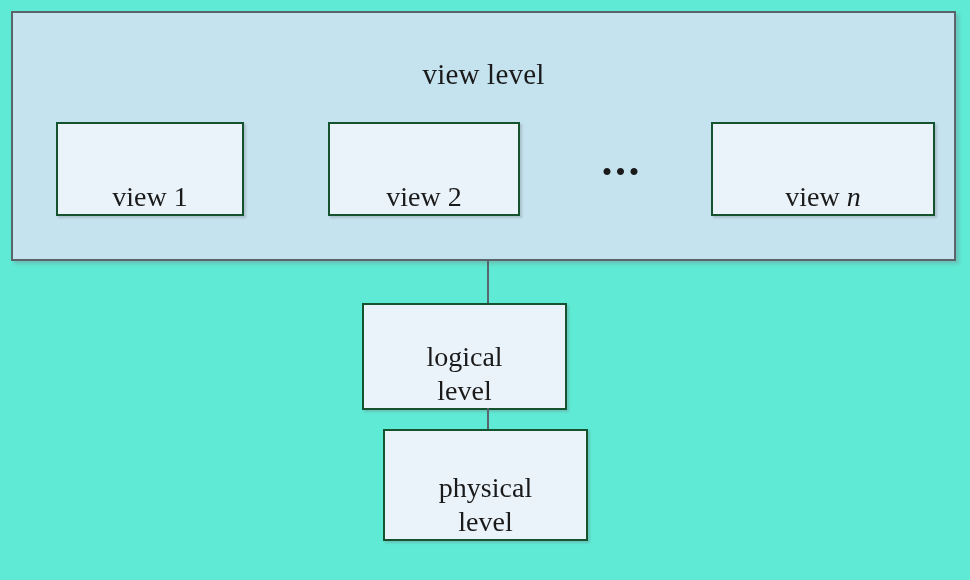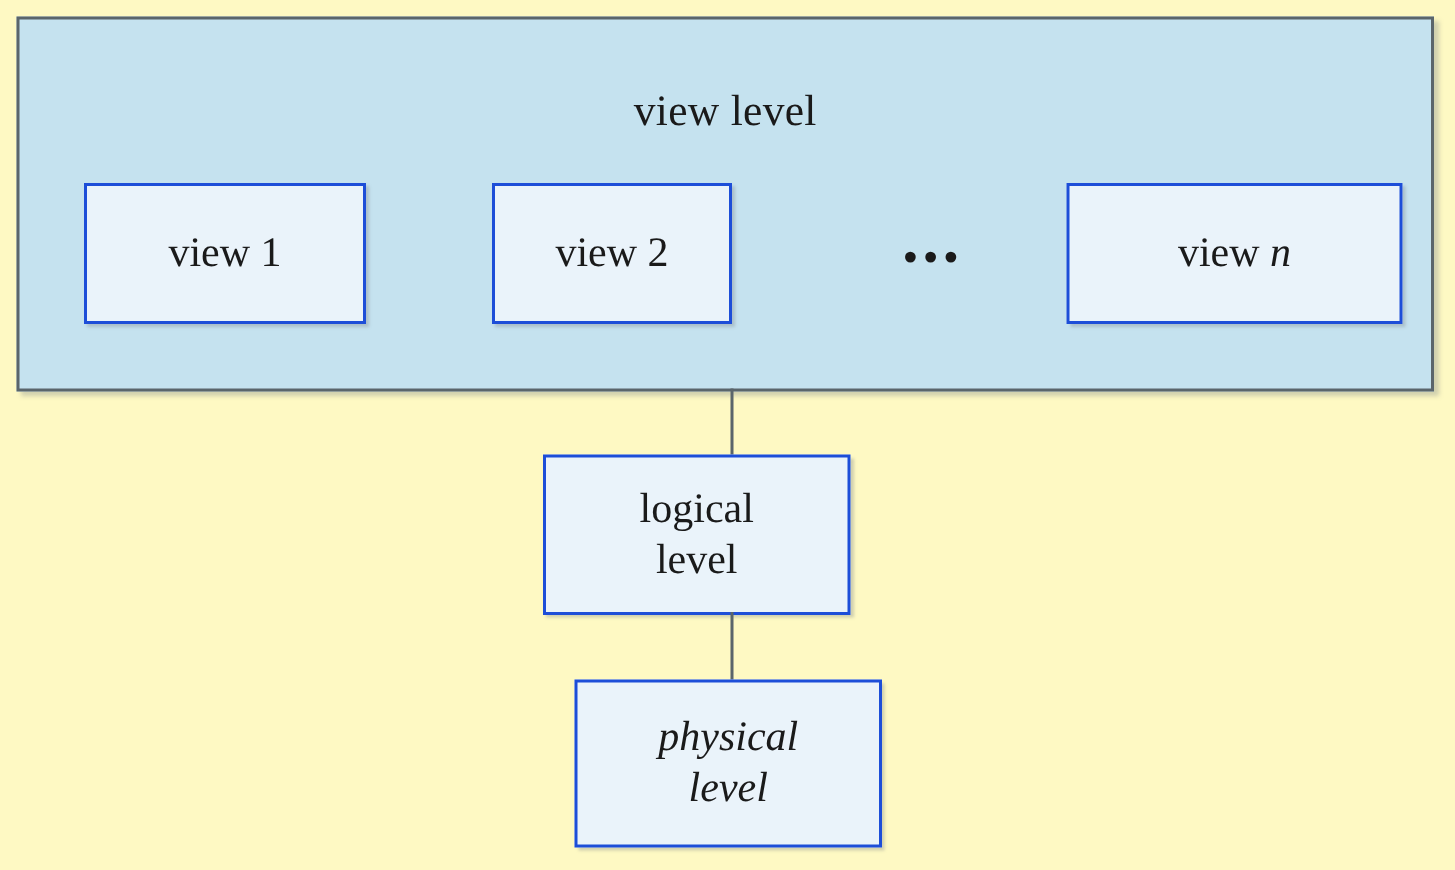--- a/index.html
+++ b/index.html
@@ -10,21 +10,21 @@
   }
   body {
     font-family: "Liberation Serif", "DejaVu Serif", serif;
     color: #111111;
   }
 
   #diagram-canvas {
     position: relative;
     width: 970px;
     height: 580px;
-    background: #fef9c3;
+    background: #5eead4;
     overflow: hidden;
   }
 
   
   .view-level-panel {
     position: absolute;
     left: 11px;
     top: 11px;
     width: 945px;
     height: 250px;
@@ -44,54 +44,54 @@
     line-height: 34px;
     letter-spacing: 0.2px;
     color: #1a1a1a;
   }
 
   
   .node-box {
     position: absolute;
     box-sizing: border-box;
     background: #eaf3fa;
-    border: 2px solid #1d4ed8;
+    border: 2px solid #14532d;
     box-shadow: 2px 2px 2px rgba(120,130,135,0.35);
     display: flex;
-    align-items: center;
+    align-items: flex-end;
     justify-content: center;
     text-align: center;
     font-size: 28px;
     line-height: 34px;
     color: #1a1a1a;
   }
 
   .view-box-1 { left: 56px;  top: 122px; width: 188px; height: 94px; }
-  .view-box-2 { left: 328px; top: 122px; width: 160px; height: 94px; }
+  .view-box-2 { left: 328px; top: 122px; width: 192px; height: 94px; }
   .view-box-n { left: 711px; top: 122px; width: 224px; height: 94px; }
 
   .node-box .var-italic {
     font-style: italic;
   }
 
   .ellipsis-mark {
     position: absolute;
     left: 580px;
     top: 152px;
     width: 84px;
     text-align: center;
     font-size: 30px;
     line-height: 40px;
     letter-spacing: 3px;
     color: #1a1a1a;
   }
 
   
   .logical-box  { left: 362px; top: 303px; width: 205px; height: 107px; }
-  .physical-box { left: 383px; top: 453px; width: 205px; height: 112px; font-style: italic; }
+  .physical-box { left: 383px; top: 429px; width: 205px; height: 112px; }
 
   .node-box .two-line {
     display: block;
   }
 
   
   .connector {
     position: absolute;
     width: 2px;
     background: #5a656b;

